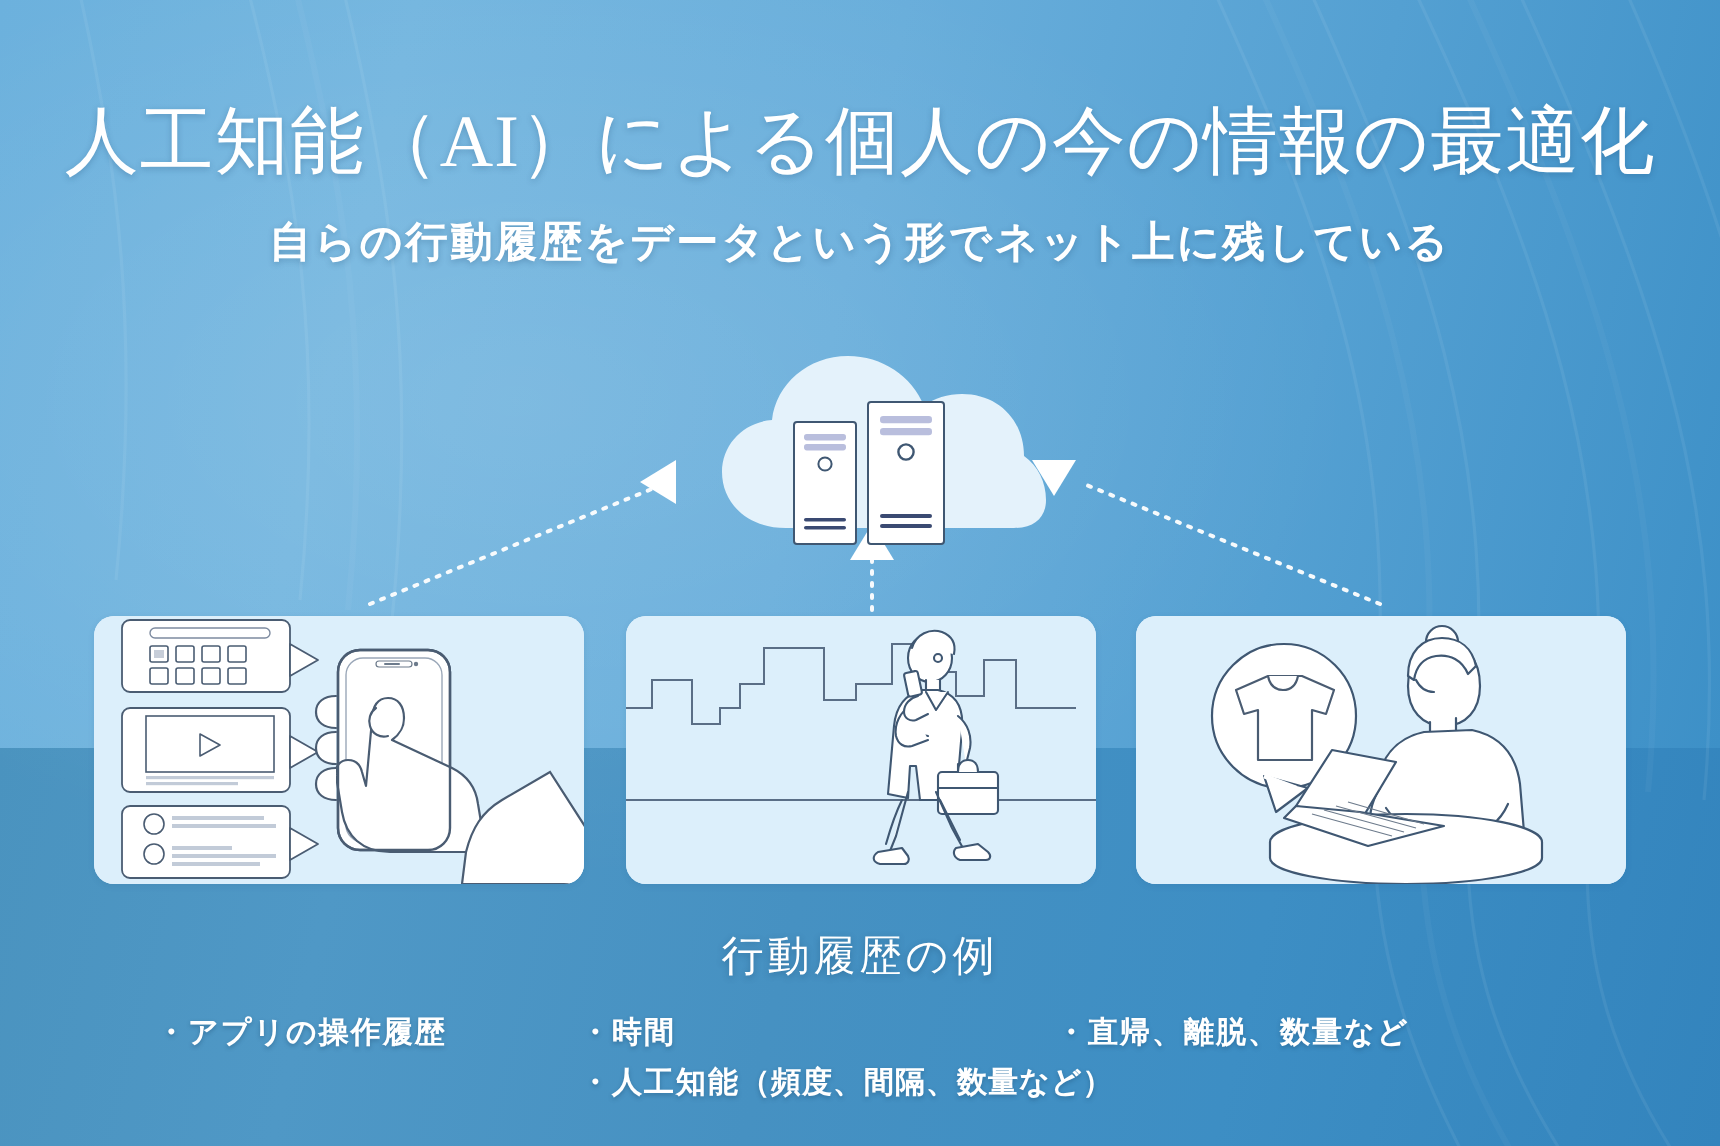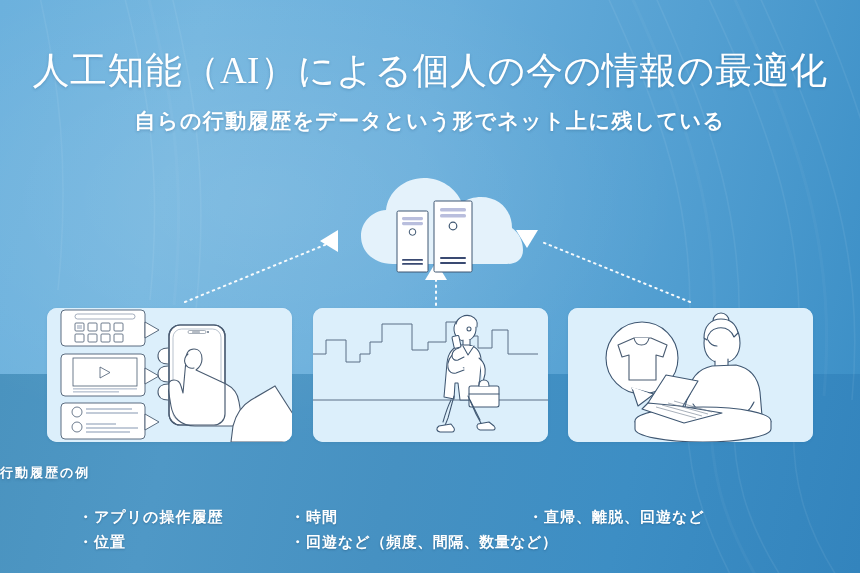--- a/index.html
+++ b/index.html
@@ -98,24 +98,24 @@
   }
   #panel-1 { left: 47px;  width: 245px; }
   #panel-2 { left: 313px; width: 235px; }
   #panel-3 { left: 568px; width: 245px; }
   .panel svg { display: block; }
 
   
   .examples-heading {
     position: absolute;
     left: 0; top: 464px; width: 860px;
-    text-align: left;
+    text-align: center;
     color: #ffffff;
-    font-size: 13px;
-    font-weight: bold;
+    font-size: 21px;
+    font-weight: normal;
     letter-spacing: 2px;
     white-space: nowrap;
     text-shadow: 0 1px 3px rgba(20,60,95,.35);
   }
   .list-col {
     position: absolute;
     color: #ffffff;
     font-size: 15px;
     font-weight: bold;
     letter-spacing: 1px;
@@ -396,25 +396,24 @@
           <path d="M106 93 l38 11"></path>
         </g>
       </g>
     </svg>
   </div>
 
   <div class="examples-heading">行動履歴の例</div>
 
   <div class="list-col" id="list-col-1">
     <span class="list-item"><span>・</span><span>アプリの操作履歴</span></span>
-    <span class="list-item"><span>・</span><span>位置</span></span>
   </div>
 
   <div class="list-col" id="list-col-2">
     <span class="list-item"><span>・</span><span>時間</span></span>
-    <span class="list-item"><span>・</span><span>回遊など</span><span class="note">（頻度、間隔、数量など）</span></span>
+    <span class="list-item"><span>・</span><span>人工知能</span><span class="note">（頻度、間隔、数量など）</span></span>
   </div>
 
   <div class="list-col" id="list-col-3">
-    <span class="list-item"><span>・</span><span>直帰、離脱、回遊など</span></span>
+    <span class="list-item"><span>・</span><span>直帰、離脱、数量など</span></span>
   </div>
 
 </div>
 
 </body></html>

